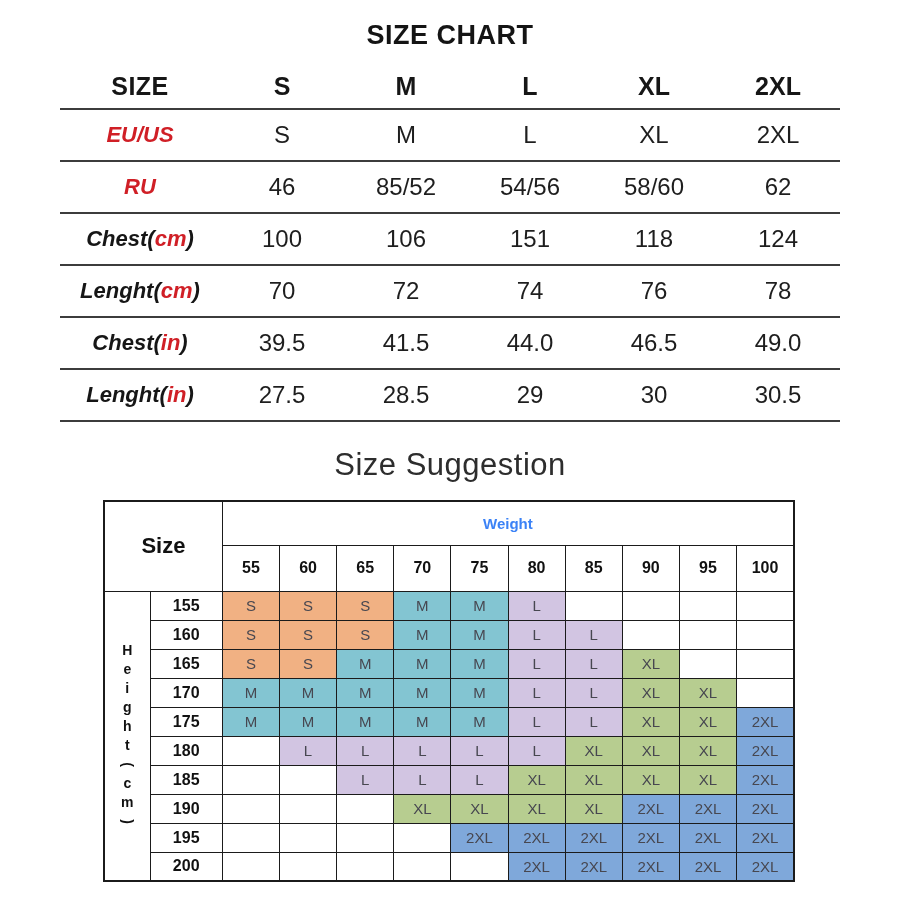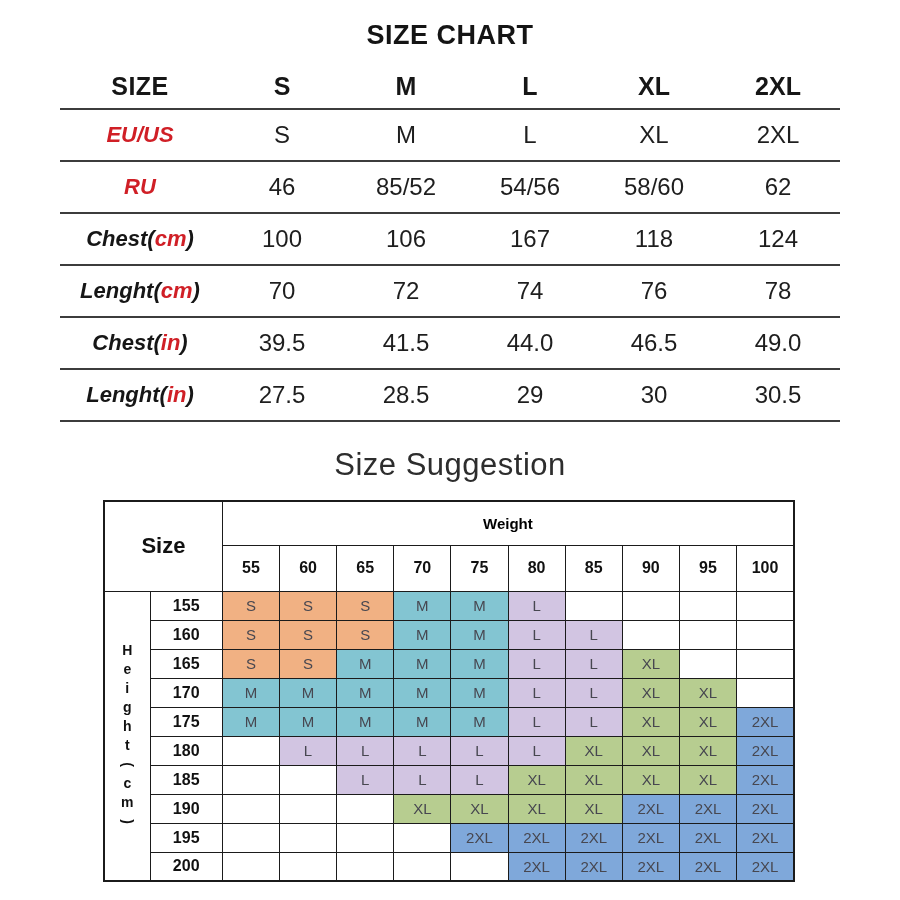--- a/index.html
+++ b/index.html
@@ -18,21 +18,21 @@
   .t1-head{font-weight:bold;font-size:25px;color:#161616;}
   .red{color:#d01f26;}
 
   
   .t2-title{margin:0;padding-top:25px;padding-bottom:17px;text-align:center;
             font-size:31px;font-weight:300;letter-spacing:.5px;color:#2d2d2d;}
   .t2-wrap{margin-left:103px;width:692px;}
   table.t2{border-collapse:collapse;border:2px solid #1b1b1b;width:692px;table-layout:fixed;}
   table.t2 td{border:1px solid #1b1b1b;text-align:center;vertical-align:middle;padding:0;overflow:hidden;}
   td.corner{font-size:22px;font-weight:bold;color:#111;}
-  td.wlabel{font-size:15px;font-weight:bold;color:#000000;}
+  td.wlabel{font-size:15px;font-weight:bold;color:#3b82f6;}
   td.wnum,td.hnum{font-size:16px;font-weight:bold;color:#111;}
   td.cell{font-size:15px;color:#474750;}
   td.vlabel span{display:block;line-height:19px;font-size:14px;font-weight:bold;color:#111;}
   td.vlabel span.rot{transform:rotate(90deg);}
 </style>
 </head>
 <body>
 
 <div class="page">
 
@@ -63,21 +63,21 @@
           <div class="t1-val">46</div>
           <div class="t1-val">85/52</div>
           <div class="t1-val">54/56</div>
           <div class="t1-val">58/60</div>
           <div class="t1-val">62</div>
         </div>
         <div class="t1-row">
           <div class="t1-label"><span>Chest(</span><span class="red">cm</span><span>)</span></div>
           <div class="t1-val">100</div>
           <div class="t1-val">106</div>
-          <div class="t1-val">167</div>
+          <div class="t1-val">151</div>
           <div class="t1-val">118</div>
           <div class="t1-val">124</div>
         </div>
         <div class="t1-row">
           <div class="t1-label"><span>Lenght(</span><span class="red">cm</span><span>)</span></div>
           <div class="t1-val">70</div>
           <div class="t1-val">72</div>
           <div class="t1-val">74</div>
           <div class="t1-val">76</div>
           <div class="t1-val">78</div>

